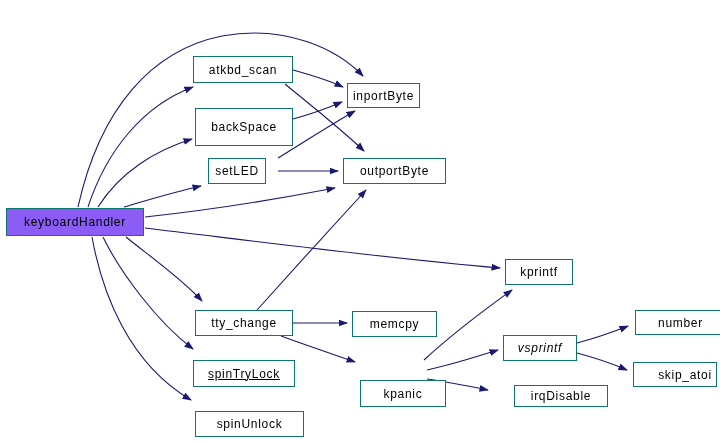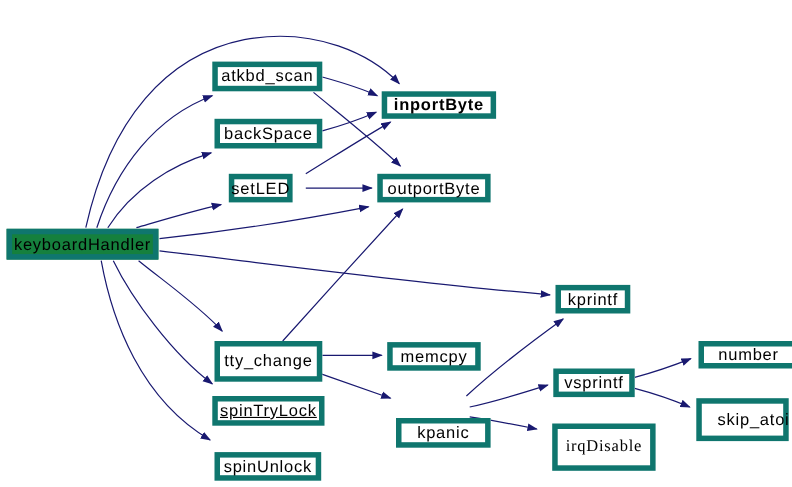--- a/index.html
+++ b/index.html
@@ -13,32 +13,32 @@
   }
   #edge-layer {
     position: absolute;
     left: 0; top: 0;
     width: 720px; height: 443px;
   }
   #edge-layer path { fill: none; stroke: #191970; stroke-width: 1.1; }
   .node {
     position: absolute;
     box-sizing: border-box;
-    border: 5px solid #0f766e;
+    border: 1px solid #0f766e;
     background: #ffffff;
     color: #000000;
-    font-size: 15px;
+    font-size: 12px;
     letter-spacing: 0.7px;
     display: flex;
     align-items: center;
     justify-content: center;
     white-space: nowrap;
     cursor: pointer;
   }
-  .node.focus { background: #15803d; }
+  .node.focus { background: #8b5cf6; }
 </style>
 </head>
 <body>
 
 <div id="canvas">
 
   <svg id="edge-layer" viewBox="0 0 720 443" xmlns="http://www.w3.org/2000/svg">
     <defs>
       <marker id="arrow" markerUnits="userSpaceOnUse" markerWidth="10" markerHeight="8" refX="8.5" refY="4" orient="auto">
         <polygon points="0,0.5 9.5,4 0,7.5" fill="#191970"></polygon>
@@ -65,41 +65,41 @@
     <path d="M 427 370 C 451 365, 476 357, 498 350" marker-end="url(#arrow)"></path>
     <path d="M 427 379 C 448 382, 468 386, 488 390" marker-end="url(#arrow)"></path>
     <path d="M 577 343 C 596 338, 613 332, 628 326" marker-end="url(#arrow)"></path>
     <path d="M 577 353 C 596 358, 613 364, 627 370" marker-end="url(#arrow)"></path>
   </svg>
 
   <div class="node focus" style="left:6px; top:208px; width:138px; height:28px;">keyboardHandler</div>
 
   <div class="node" style="left:193px; top:56px; width:100px; height:27px;">atkbd_scan</div>
 
-  <div class="node" style="left:195px; top:108px; width:98px; height:27px;">backSpace</div>
+  <div class="node" style="left:195px; top:108px; width:98px; height:38px;">backSpace</div>
 
   <div class="node" style="left:208px; top:158px; width:58px; height:26px;">setLED</div>
 
-  <div class="node" style="left:347px; top:83px; width:104px; height:25px;font-weight:bold;">inportByte</div>
+  <div class="node" style="left:347px; top:83px; width:73px; height:25px;">inportByte</div>
 
   <div class="node" style="left:343px; top:158px; width:103px; height:26px;">outportByte</div>
 
   <div class="node" style="left:505px; top:259px; width:68px; height:26px;">kprintf</div>
 
-  <div class="node" style="left:195px; top:310px; width:98px; height:37px;">tty_change</div>
+  <div class="node" style="left:195px; top:310px; width:98px; height:26px;">tty_change</div>
 
   <div class="node" style="left:352px; top:311px; width:85px; height:26px;">memcpy</div>
 
   <div class="node" style="left:193px; top:360px; width:102px; height:27px;text-decoration:underline;">spinTryLock</div>
 
-  <div class="node" style="left:195px; top:411px; width:97px; height:26px;">spinUnlock</div>
+  <div class="node" style="left:195px; top:411px; width:109px; height:26px;">spinUnlock</div>
 
   <div class="node" style="left:360px; top:380px; width:86px; height:27px;">kpanic</div>
 
-  <div class="node" style="left:503px; top:335px; width:74px; height:26px;">vsprintf</div>
+  <div class="node" style="left:503px; top:335px; width:74px; height:26px;font-style:italic;">vsprintf</div>
 
-  <div class="node" style="left:502px; top:385px; width:94px; height:43px;font-family:Liberation Serif, serif;">irqDisable</div>
+  <div class="node" style="left:514px; top:385px; width:94px; height:22px;">irqDisable</div>
 
   <div class="node" style="left:635px; top:310px; width:91px; height:25px;">number</div>
 
-  <div class="node" style="left:633px; top:362px; width:84px; height:39px;padding-left:20px;">skip_atoi</div>
+  <div class="node" style="left:633px; top:362px; width:84px; height:25px;padding-left:20px;">skip_atoi</div>
 
 </div>
 
 </body></html>

